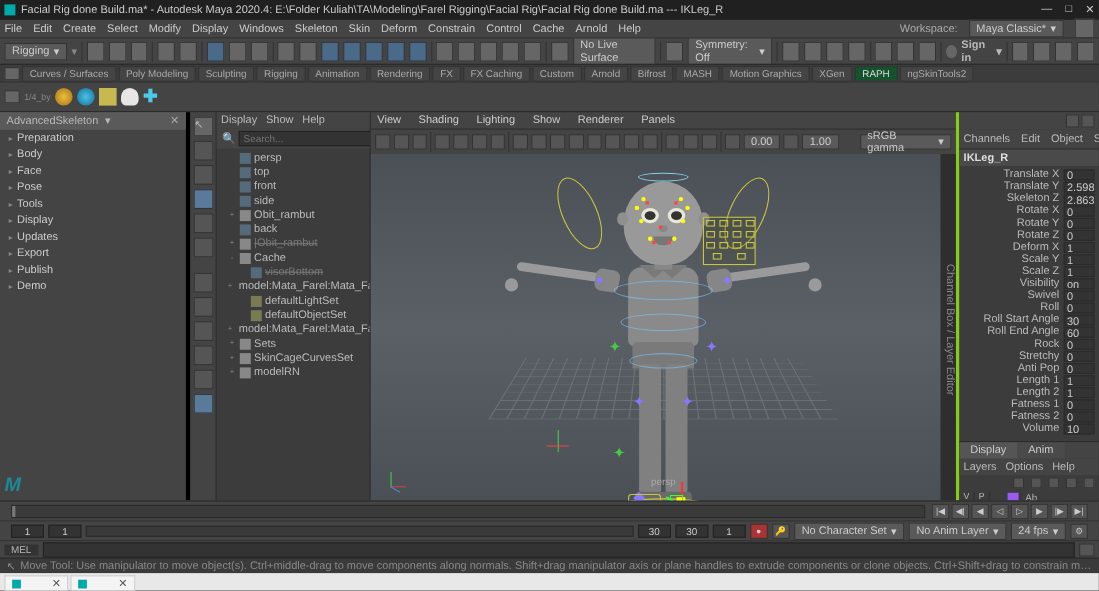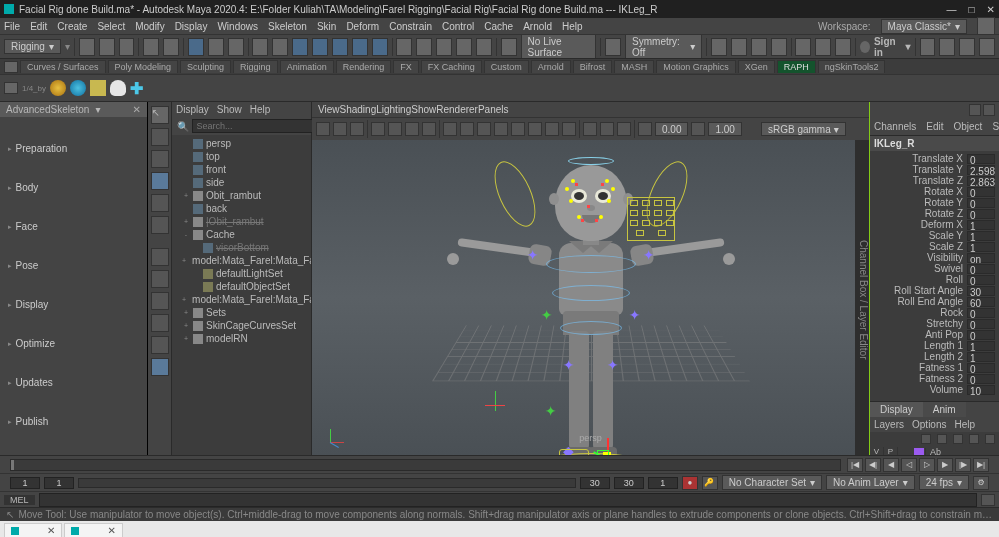--- a/index.html
+++ b/index.html
@@ -16,52 +16,52 @@
 .shelf-combo { background: #5a5a5a; border: 1px solid #333; color: #ccc; padding: 1px 6px; font-size: 10px; display: flex; align-items: center; gap: 4px; }
 .shelf-icon { width: 18px; height: 18px; background: #666; border: 1px solid #333; }
 .shelf-sep { width: 1px; height: 18px; background: #333; }
 .signin { margin-left: auto; display: flex; align-items: center; gap: 4px; font-size: 10px; font-weight: bold; }
 .tab-row { background: #3c3c3c; height: 16px; display: flex; align-items: center; padding: 0 4px; gap: 2px; border-top: 1px solid #2a2a2a; }
 .shelf-tab { padding: 1px 6px; color: #aaa; font-size: 9px; background: #444; border: 1px solid #333; border-bottom: none; }
 .shelf-tab.active { background: #14532d; color: #ddd; }
 .shelf-tools { background: #444; height: 28px; display: flex; align-items: center; padding: 0 4px; gap: 4px; border-top: 1px solid #333; border-bottom: 1px solid #2a2a2a; }
 .shelf-tools .circle { width: 16px; height: 16px; border-radius: 50%; }
 .main-area { flex: 1; display: flex; min-height: 0; }
-.sidebar-left { width: 148px; background: #444; border-right: 1px solid #000000; display: flex; flex-direction: column; gap: 24px; }
+.sidebar-left { width: 173px; background: #444; border-right: 4px solid #000000; display: flex; flex-direction: column; }
 .sb-header { background: #5a5a5a; padding: 2px 6px; font-size: 9px; text-align: center; display: flex; align-items: center; justify-content: center; gap: 6px; }
 .sb-close { color: #aaa; }
 .sb-item { padding: 2px 8px; font-size: 10px; color: #ccc; display: flex; align-items: center; gap: 4px; }
 .sb-item::before { content: "▸"; font-size: 7px; color: #888; }
 .toolbox-col { width: 24px; background: #444; display: flex; flex-direction: column; align-items: center; padding: 4px 0; gap: 4px; border-right: 1px solid #2a2a2a; }
 .tb-btn { width: 18px; height: 18px; background: #555; border: 1px solid #333; }
 .tb-btn.sel { background: #5a7a9a; }
 .outliner-panel { width: 140px; background: #3c3c3c; display: flex; flex-direction: column; border-right: 1px solid #2a2a2a; }
 .out-menu { background: #444; padding: 2px 4px; display: flex; gap: 8px; font-size: 9px; color: #bbb; }
 .out-search { padding: 2px; display: flex; align-items: center; background: #444; }
 .out-search input { flex: 1; background: #333; border: 1px solid #222; color: #aaa; font-size: 9px; padding: 1px 3px; }
 .out-tree { flex: 1; overflow: hidden; padding: 2px; }
 .out-item { display: flex; align-items: center; gap: 3px; padding: 1px 0; font-size: 9px; color: #bbb; }
 .out-item.lvl1 { padding-left: 8px; }
 .out-item.lvl2 { padding-left: 18px; }
 .out-exp { width: 8px; text-align: center; color: #888; font-size: 7px; }
 .out-icon { width: 10px; height: 10px; background: #7a7a55; }
 .out-icon.cam { background: #556a7a; }
 .out-icon.grp { background: #888; }
 .viewport-panel { flex: 1; display: flex; flex-direction: column; background: #2a2a2a; }
-.vp-menu { background: #444; padding: 2px 6px; display: flex; gap: 0; font-size: 9px; color: #ccc; }
+.vp-menu { background: #444; padding: 2px 6px; display: flex; gap: 16px; font-size: 9px; color: #ccc; }
 .vp-tools { background: #444; padding: 2px 4px; display: flex; align-items: center; gap: 3px; border-top: 1px solid #333; }
 .vp-tb { width: 14px; height: 14px; background: #555; border: 1px solid #333; }
 .vp-combo { background: #5a5a5a; border: 1px solid #333; color: #ccc; padding: 0 6px; font-size: 9px; height: 14px; display: flex; align-items: center; gap: 3px; }
 .viewport { flex: 1; background: #5a5a5a; background: linear-gradient(#4a5055 0%, #5a6065 50%, #4a5055 100%); position: relative; overflow: hidden; }
 .grid-floor { position: absolute; left: 50%; bottom: 16%; width: 280px; height: 110px; transform: translateX(-50%) perspective(400px) rotateX(60deg); background-image:
   repeating-linear-gradient(0deg, #888 0, #888 1px, transparent 1px, transparent 14px),
   repeating-linear-gradient(90deg, #888 0, #888 1px, transparent 1px, transparent 14px);
   opacity: 0.5; }
 .vp-label { position: absolute; bottom: 12px; left: 50%; transform: translateX(-50%); color: #aaa; font-size: 9px; }
-.right-col { width: 130px; background: #3c3c3c; border-left: 1px solid #84cc16; display: flex; flex-direction: column; overflow: hidden; }
+.right-col { width: 130px; background: #3c3c3c; border-left: 3px solid #84cc16; display: flex; flex-direction: column; overflow: hidden; }
 .cb-tabs { background: #444; padding: 2px 2px; display: flex; gap: 6px; font-size: 9px; color: #bbb; border-bottom: 1px solid #2a2a2a;}
 .cb-tabs span { padding: 1px 2px; }
 .cb-title { background: #4a4a4a; padding: 2px 4px; font-size: 10px; font-weight: bold; color: #ddd; }
 .cb-attrs { flex: 0 0 auto; padding: 2px; }
 .cb-row { display: flex; align-items: flex-end; padding: 0 2px; font-size: 9px; line-height: 11px; }
 .cb-row .label { flex: 1; text-align: right; color: #bbb; padding-right: 4px; }
 .cb-row .val { width: 28px; text-align: left; color: #ccc; background: #333; border: 1px solid #2a2a2a; padding: 0 2px; height: 10px; }
 .layers-sec { border-top: 1px solid #2a2a2a; margin-top: 4px; display: flex; flex-direction: column; flex:1; min-height:0;}
 .la-tabs { background: #444; display: flex; font-size: 9px; }
 .la-tab { padding: 2px 10px; background: #4a4a4a; color: #ccc; }
@@ -271,25 +271,25 @@
   <div class="sidebar-left">
     <div class="sb-header">
       <span>AdvancedSkeleton</span>
       <span>▾</span>
       <span class="sb-close" style="margin-left:auto;">✕</span>
     </div>
     <div class="sb-item">Preparation</div>
     <div class="sb-item">Body</div>
     <div class="sb-item">Face</div>
     <div class="sb-item">Pose</div>
+    <div class="sb-item">Tools</div>
     <div class="sb-item">Display</div>
-    <div class="sb-item">Optimize</div>
     <div class="sb-item">Updates</div>
+    <div class="sb-item">Export</div>
     <div class="sb-item">Publish</div>
-    <div class="sb-item">Export</div>
     <div class="sb-item">Demo</div>
     <div style="flex:1"></div>
     <div style="align-self:flex-start;margin:4px;font-size:18px;font-weight:bold;font-style:italic;color:#1a8a9a;">M</div>
   </div>
 
   <div class="toolbox-col">
     <div class="tb-btn" style="background:#666;">↖</div>
     <div class="tb-btn"></div>
     <div class="tb-btn"></div>
     <div class="tb-btn sel"></div>
@@ -565,21 +565,21 @@
     <div class="cb-attrs" id="cb-attrs">
         <div class="cb-row">
           <span class="label">Translate X</span>
           <span class="val">0</span>
         </div>
         <div class="cb-row">
           <span class="label">Translate Y</span>
           <span class="val">2.598</span>
         </div>
         <div class="cb-row">
-          <span class="label">Translate Z</span>
+          <span class="label">Skeleton Z</span>
           <span class="val">2.863</span>
         </div>
         <div class="cb-row">
           <span class="label">Rotate X</span>
           <span class="val">0</span>
         </div>
         <div class="cb-row">
           <span class="label">Rotate Y</span>
           <span class="val">0</span>
         </div>

